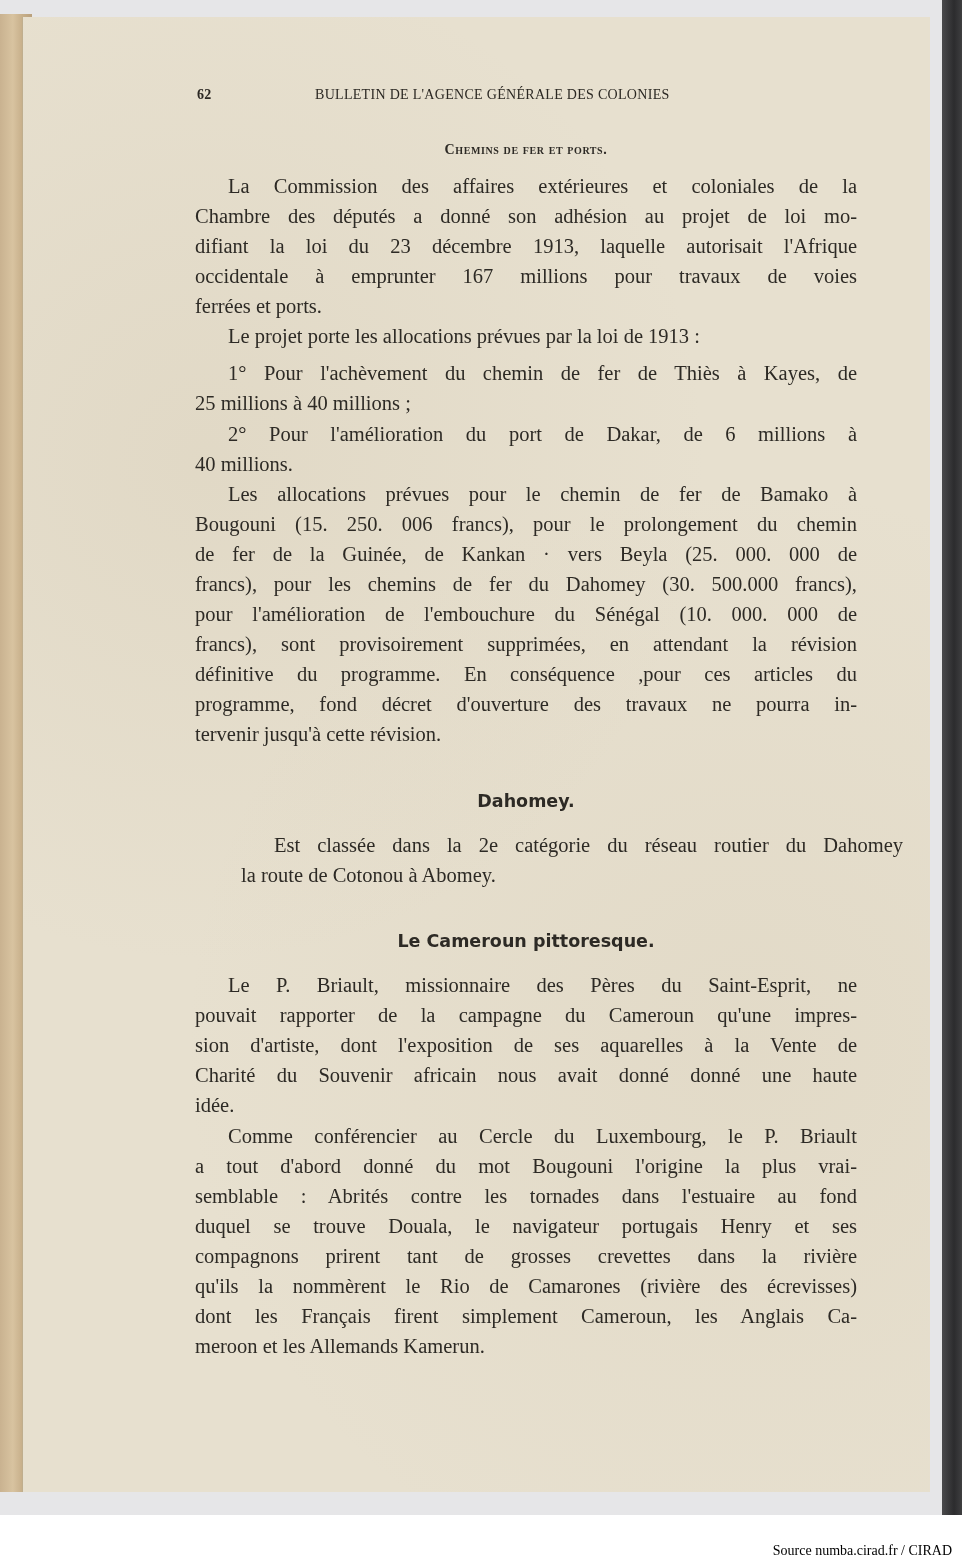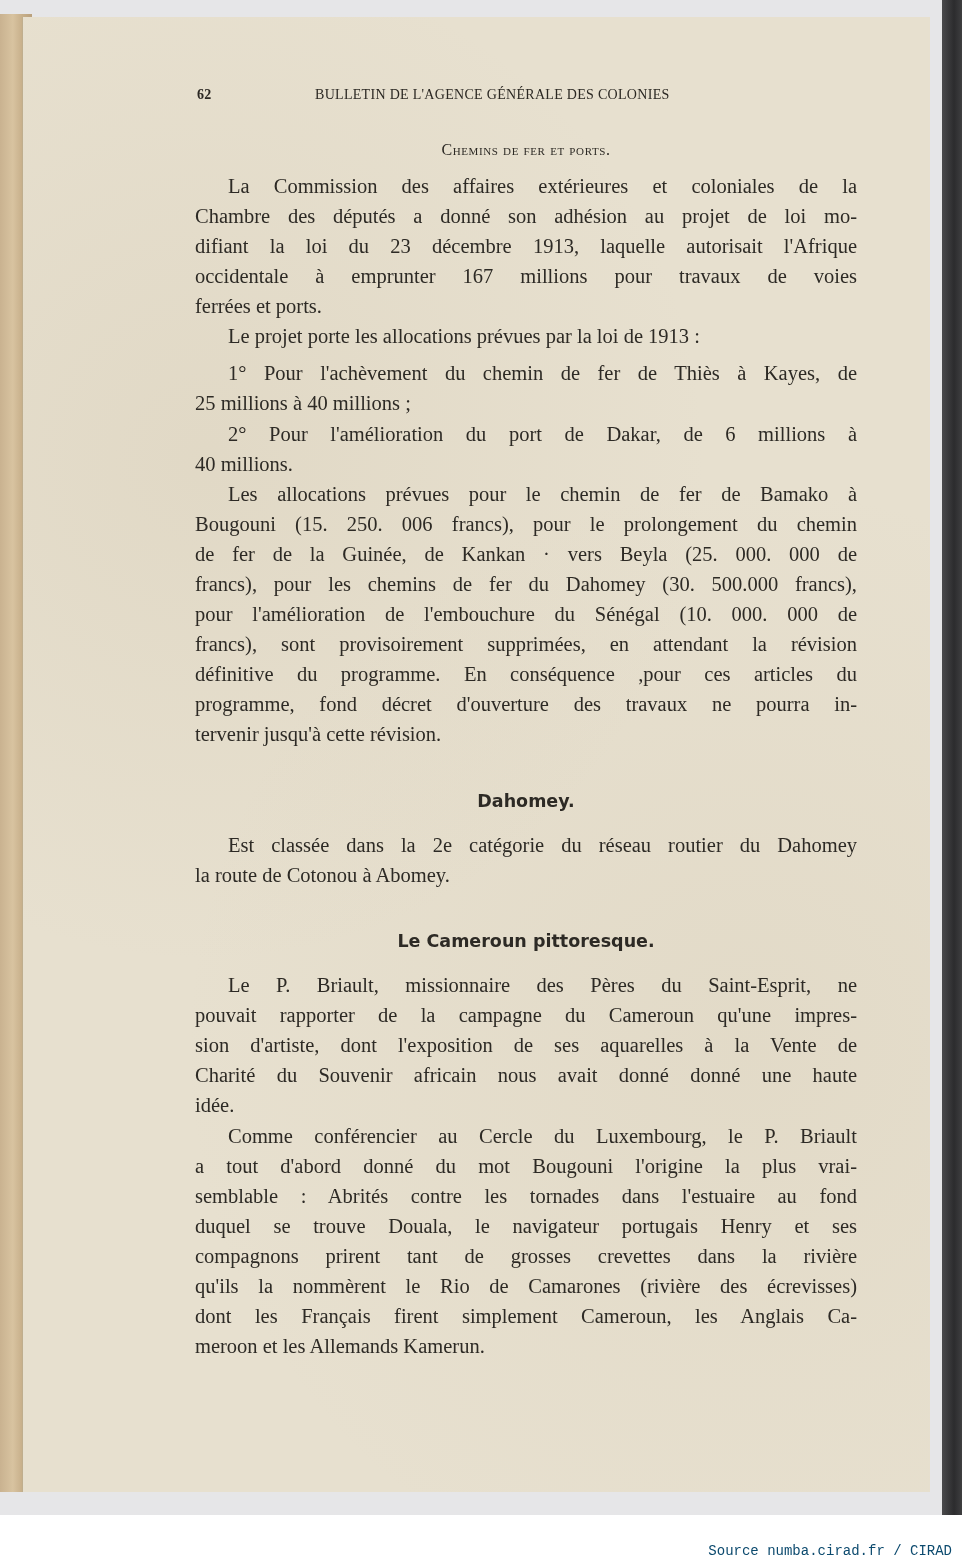--- a/index.html
+++ b/index.html
@@ -42,39 +42,39 @@
       position: absolute; text-align: center; width: 662px; left: 0;
     }
     .smallcaps { font-variant: small-caps; letter-spacing: 0.6px; }
     .sans-bold { font-family: "DejaVu Sans", "Liberation Sans", sans-serif; font-weight: bold; font-size: 17.5px; }
     .para { position: absolute; left: 0; width: 662px; text-align: justify; }
     .line { display: block; white-space: nowrap; text-align: justify; text-align-last: justify; }
     .line.last { text-align-last: left; }
     .indent { padding-left: 33px; }
     .source {
       position: absolute; right: 10px; top: 1543px;
-      font-family: Liberation Mono, monospace; font-size: 14px; color: #0c4a6e;
+      font-family: Liberation Serif, serif; font-size: 14px; color: #000000;
     }
   </style>
 </head>
 <body>
 
 <div class="scan-bg"></div>
 <div class="binding"></div>
 <div class="page"></div>
 <div class="right-clip"></div>
 
 <div class="header">
   <span class="pnum">62</span>
   <span class="title">BULLETIN DE L'AGENCE GÉNÉRALE DES COLONIES</span>
 </div>
 
 <div class="text">
 
-  <div class="sec-title smallcaps" style="top:135px; font-size:16px;">Chemins de fer et ports.</div>
+  <div class="sec-title smallcaps" style="top:135px; font-size:14px;font-weight:bold;">Chemins de fer et ports.</div>
 
   <div class="para" style="top:171px;">
     <span class="line indent">La Commission des affaires extérieures et coloniales de la</span>
     <span class="line">Chambre des députés a donné son adhésion au projet de loi mo-</span>
     <span class="line">difiant la loi du 23 décembre 1913, laquelle autorisait l'Afrique</span>
     <span class="line">occidentale à emprunter 167 millions pour travaux de voies</span>
     <span class="line last">ferrées et ports.</span>
   </div>
 
   <div class="para" style="top:321px;">
@@ -98,21 +98,21 @@
     <span class="line">francs), pour les chemins de fer du Dahomey (30. 500.000 francs),</span>
     <span class="line">pour l'amélioration de l'embouchure du Sénégal (10. 000. 000 de</span>
     <span class="line">francs), sont provisoirement supprimées, en attendant la révision</span>
     <span class="line">définitive du programme. En conséquence ,pour ces articles du</span>
     <span class="line">programme, fond décret d'ouverture des travaux ne pourra in-</span>
     <span class="line last">tervenir jusqu'à cette révision.</span>
   </div>
 
   <div class="sec-title sans-bold" style="top:786px;">Dahomey.</div>
 
-  <div class="para" style="top:830px;">
+  <div class="para" style="top:830px;margin-left:46px;">
     <span class="line indent">Est classée dans la 2e catégorie du réseau routier du Dahomey</span>
     <span class="line last">la route de Cotonou à Abomey.</span>
   </div>
 
   <div class="sec-title sans-bold" style="top:926px;">Le Cameroun pittoresque.</div>
 
   <div class="para" style="top:970px;">
     <span class="line indent">Le P. Briault, missionnaire des Pères du Saint-Esprit, ne</span>
     <span class="line">pouvait rapporter de la campagne du Cameroun qu'une impres-</span>
     <span class="line">sion d'artiste, dont l'exposition de ses aquarelles à la Vente de</span>

